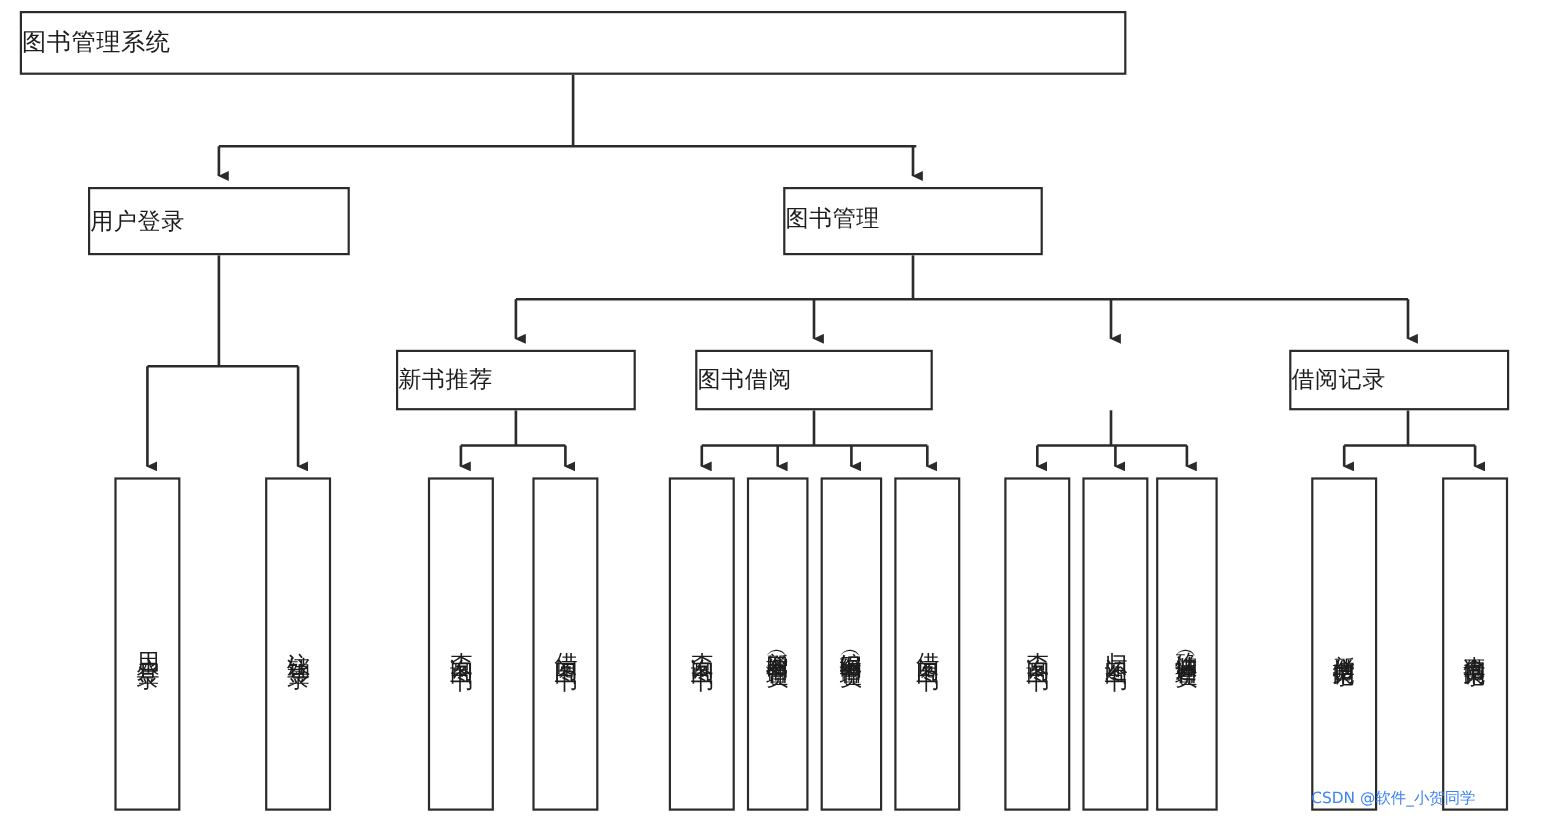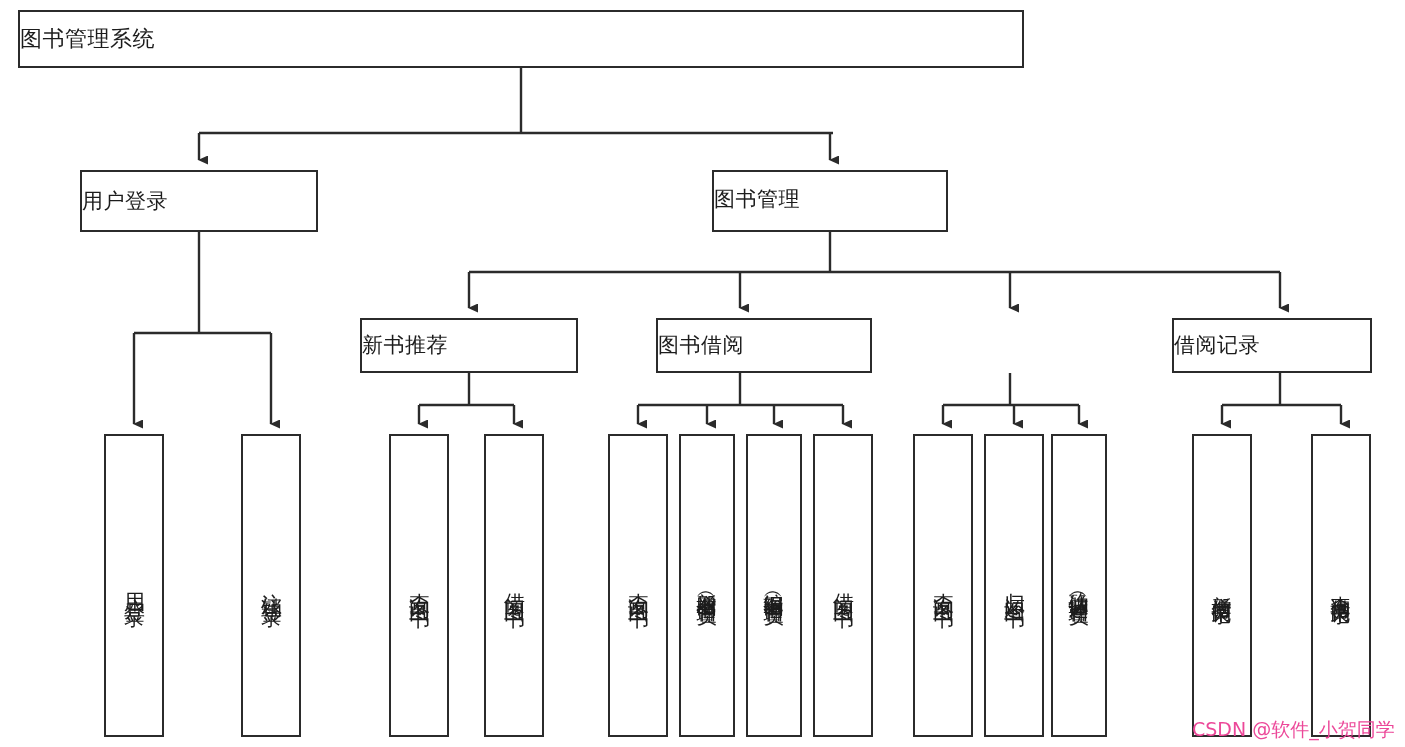--- a/index.html
+++ b/index.html
@@ -61,22 +61,22 @@
     letter-spacing: 5px;
     line-height: 1;
     white-space: nowrap;
   }
   .node.v.tight .label {
     font-size: 20px;
     letter-spacing: 2px;
   }
   .watermark {
     position: absolute;
-    color: #ec4899;
-    font-size: 19px;
+    color: #3b82f6;
+    font-size: 14px;
     white-space: nowrap;
     z-index: 5;
     font-family: "DejaVu Sans", "Liberation Sans", sans-serif;
   }
 </style>
 </head>
 <body>
 
 <div id="stage">
 
@@ -137,21 +137,21 @@
   <div class="node h" style="left:80px; top:170px; width:238px; height:62px;">
     <span class="label">用户登录</span>
   </div>
   <div class="node h" style="left:712px; top:170px; width:236px; height:62px;font-family:Liberation Mono, monospace;">
     <span class="label">图书管理</span>
   </div>
 
   <div class="node h" style="left:360px; top:318px; width:218px; height:55px;">
     <span class="label">新书推荐</span>
   </div>
-  <div class="node h" style="left:632px; top:318px; width:216px; height:55px;margin-left:24px;">
+  <div class="node h" style="left:632px; top:318px; width:216px; height:55px;">
     <span class="label">图书借阅</span>
   </div>
   <div class="node h" style="left:1172px; top:318px; width:200px; height:55px;">
     <span class="label">借阅记录</span>
   </div>
 
   <div class="node v" style="left:104px; top:434px; width:60px; height:303px;">
     <span class="label">用户登录</span>
   </div>
   <div class="node v" style="left:241px; top:434px; width:60px; height:303px;">

